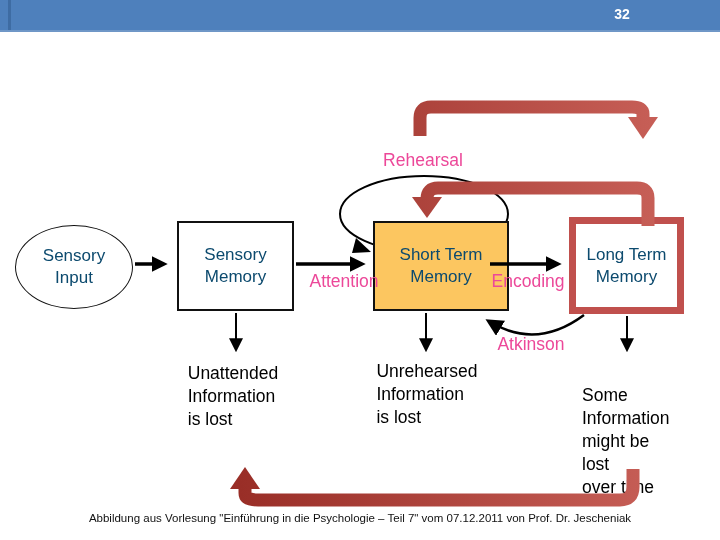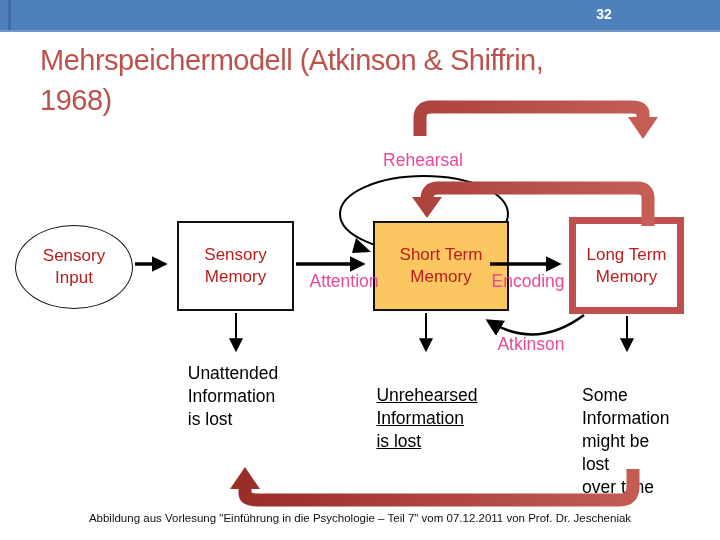--- a/index.html
+++ b/index.html
@@ -3,26 +3,26 @@
 <meta charset="utf-8">
 <style>
   html,body{margin:0;padding:0;background:#888;}
   .slide{
     position:relative;width:720px;height:540px;background:#ffffff;
     overflow:hidden;font-family:"Liberation Sans",sans-serif;
   }
   
   .hdr{position:absolute;left:0;top:0;width:720px;height:30px;background:#4e80bc;border-bottom:2px solid #6f97c7;}
   .hdr-accent{position:absolute;left:8px;top:0;width:3px;height:30px;background:#3e6ca3;}
-  .pagenum{position:absolute;left:584px;top:6px;width:40px;text-align:center;color:#ffffff;font-size:14px;font-weight:bold;}
+  .pagenum{position:absolute;left:602px;top:6px;width:40px;text-align:center;color:#ffffff;font-size:14px;font-weight:bold;}
   
   .title{position:absolute;left:40px;top:40px;width:660px;color:#bc524d;font-size:29px;line-height:40px;letter-spacing:-0.5px;}
   
   .node{position:absolute;display:flex;align-items:center;justify-content:center;
-        text-align:center;color:#b91c1c;font-size:17px;line-height:22px;white-space:pre-line;box-sizing:border-box;z-index:2;}
+        text-align:center;color:#0c4a6e;font-size:17px;line-height:22px;white-space:pre-line;box-sizing:border-box;z-index:2;}
   .ellipse{left:15px;top:225px;width:118px;height:84px;border:1.5px solid #111;border-radius:50%;background:#fff;}
   .box-sm{left:177px;top:221px;width:117px;height:90px;border:2px solid #111;background:#fff;}
   .box-stm{left:373px;top:221px;width:136px;height:90px;border:2px solid #111;background:#fcc660;}
   .box-ltm{left:569px;top:217px;width:115px;height:97px;border:7px solid #c0504d;background:#fff;}
   
   .lbl{position:absolute;transform:translateX(-50%);color:#ec4899;font-size:17.5px;white-space:nowrap;z-index:2;}
   .outcome{position:absolute;transform:translateX(-50%);color:#000;font-size:17.5px;line-height:23px;
            text-align:left;white-space:pre-line;z-index:2;}
   
   .caption{position:absolute;left:0;top:512px;width:720px;text-align:center;color:#111;font-size:11.5px;z-index:2;}
@@ -33,24 +33,20 @@
 </head>
 <body>
 
 <div class="slide">
 
   <div class="hdr">
     <div class="hdr-accent"></div>
     <div class="pagenum">32</div>
   </div>
 
-  <div class="title">
-    <div>Mehrspeichermodell (Atkinson &amp; Shiffrin,</div>
-    <div>1968)</div>
-  </div>
 
   <svg class="svg-under" width="720" height="540" viewBox="0 0 720 540">
     <ellipse cx="424" cy="214" rx="84" ry="38" fill="none" stroke="#000" stroke-width="2"></ellipse>
     <polygon points="371,252 356,238 352,253" fill="#000"></polygon>
   </svg>
 
   <div class="node ellipse">Sensory
 Input</div>
   <div class="node box-sm">Sensory
 Memory</div>
@@ -60,21 +56,21 @@
 Memory</div>
 
   <div class="lbl" style="left:423px;top:150px;">Rehearsal</div>
   <div class="lbl" style="left:344px;top:271px;">Attention</div>
   <div class="lbl" style="left:528px;top:271px;">Encoding</div>
   <div class="lbl" style="left:531px;top:334px;">Atkinson</div>
 
   <div class="outcome" style="left:233px;top:362px;">Unattended
 Information
 is lost</div>
-  <div class="outcome" style="left:427px;top:384px;text-decoration:underline;">Unrehearsed
+  <div class="outcome" style="left:427px;top:360px;">Unrehearsed
 Information
 is lost</div>
   <div class="outcome" style="left:628px;top:384px;">Some
 Information
 might be lost
 over time</div>
 
   <svg class="svg-over" width="720" height="540" viewBox="0 0 720 540">
     <defs>
       <marker id="mb" viewBox="0 0 10 10" refX="7" refY="5" markerWidth="4.5" markerHeight="4.5" orient="auto">

